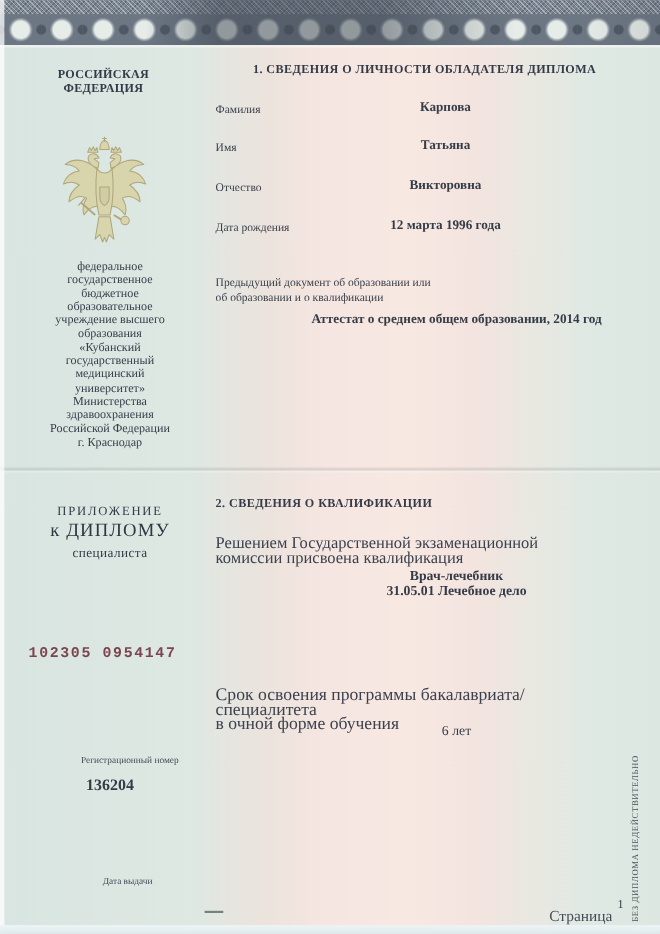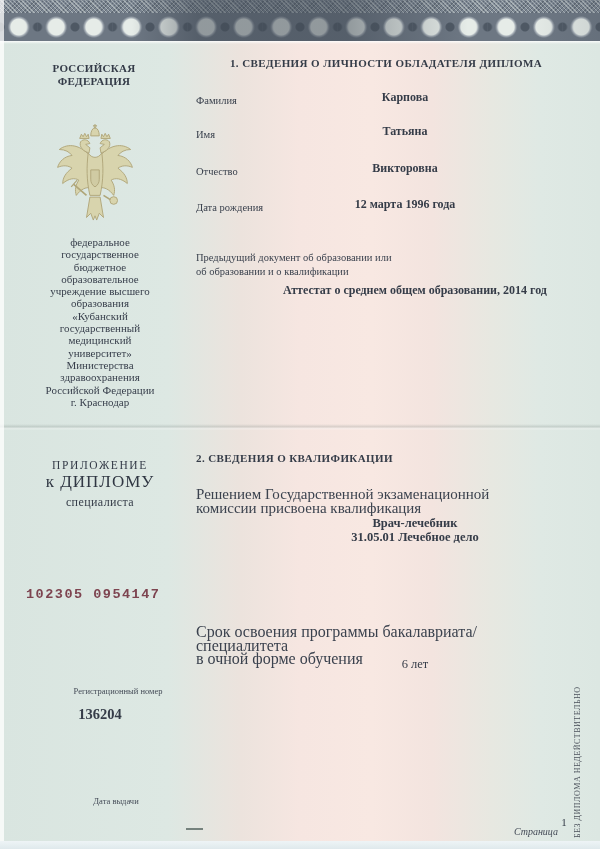--- a/index.html
+++ b/index.html
@@ -67,21 +67,21 @@
   .f-label{left:196px;width:130px;font-size:10.5px;color:#3b424e;}
   .f-value{left:290px;width:230px;font-size:12px;font-weight:bold;text-align:center;}
   .prev-label{left:196px;top:251px;width:280px;font-size:10.5px;line-height:13.5px;color:#3b424e;}
   .prev-value{left:250px;top:283px;width:330px;font-size:12px;font-weight:bold;text-align:center;}
   .s2-title{left:196px;top:452px;width:300px;font-size:11px;font-weight:bold;letter-spacing:0.4px;}
   .decision-label{left:196px;top:488px;width:300px;font-size:15px;line-height:13.5px;color:#3b424e;}
   .qual-block{left:250px;top:516px;width:330px;font-size:12.5px;font-weight:bold;
     text-align:center;line-height:14px;}
   .dur-label{left:196px;top:625px;width:320px;font-size:16px;line-height:13.5px;color:#3b424e;}
   .dur-value{left:250px;top:657px;width:330px;font-size:12.5px;font-weight:normal;text-align:center;}
-  .page-label{left:498px;top:826px;width:60px;font-size:10px;text-align:right;color:#444b57;font-style:italic;}
+  .page-label{left:498px;top:826px;width:60px;font-size:14px;text-align:center;color:#444b57;}
   .page-number{left:556px;top:816px;width:16px;font-size:11px;text-align:center;}
   .validity{left:573px;top:838px;width:146px;height:11px;
     transform:rotate(-90deg);transform-origin:0 0;
     font-size:8px;letter-spacing:0.5px;color:#4b515b;white-space:nowrap;}
 </style>
 </head>
 <body>
 
 <div class="page">
 

